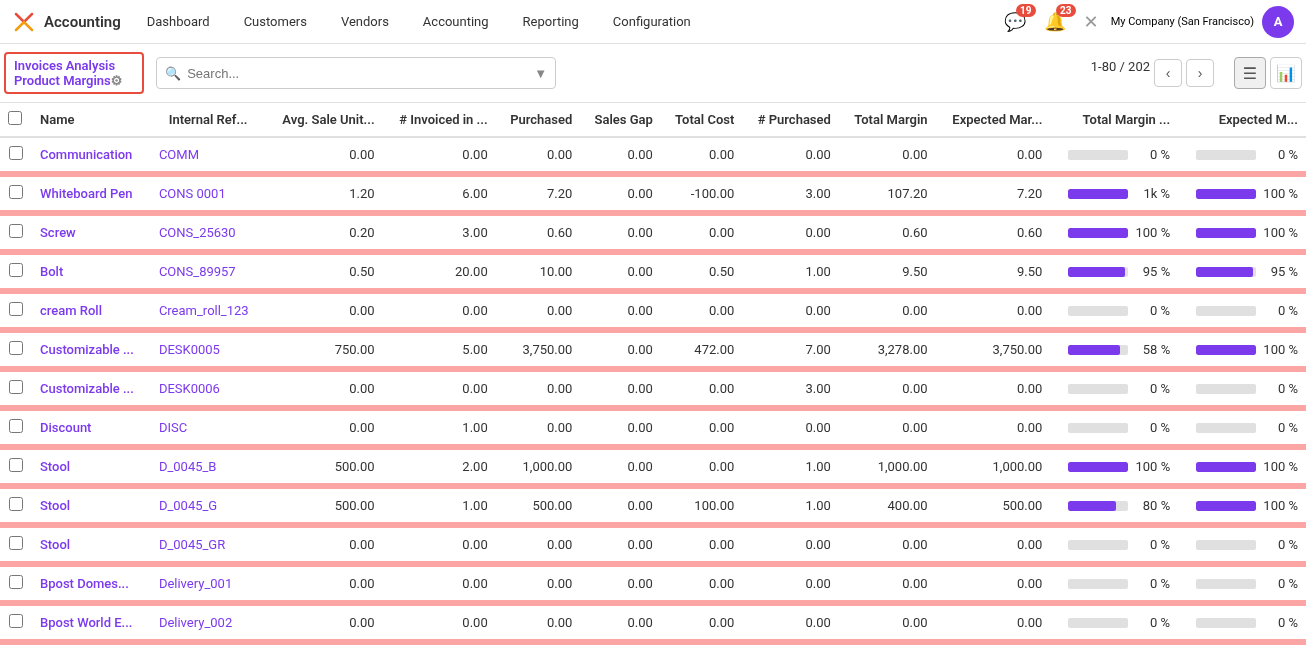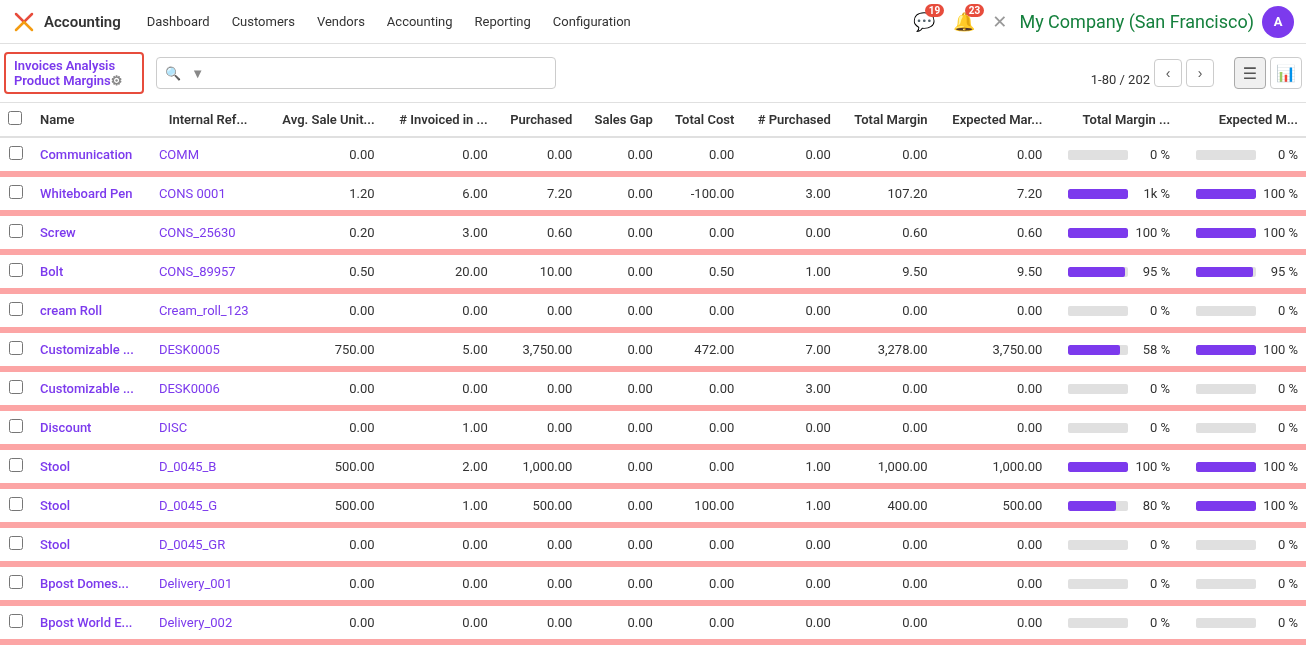--- a/index.html
+++ b/index.html
@@ -7,38 +7,38 @@
 
     
     .topnav {
       display: flex; align-items: center; height: 44px;
       background: #fff; border-bottom: 1px solid #e0e0e0;
       padding: 0 12px; gap: 4px;
     }
     .topnav-logo { display: flex; align-items: center; margin-right: 4px; }
     .topnav-logo svg { width: 24px; height: 24px; }
     .topnav-app { font-weight: 600; font-size: 15px; margin-right: 12px; color: #333; }
-    .topnav-menu { display: flex; gap: 2px; flex: 1; align-items: flex-end; }
+    .topnav-menu { display: flex; gap: 14px; flex: 1; align-items: flex-end; }
     .topnav-item {
       padding: 6px 10px; cursor: pointer; border-radius: 4px;
       font-size: 13px; color: #333; white-space: nowrap;
     }
     .topnav-right { display: flex; align-items: center; gap: 8px; }
     .badge-btn {
       position: relative; cursor: pointer; width: 32px; height: 32px;
       display: flex; align-items: center; justify-content: center;
       border-radius: 50%;
     }
     .badge-icon { font-size: 18px; }
     .badge-count {
       position: absolute; top: -2px; right: -4px;
       background: #e74c3c; color: #fff; border-radius: 10px;
       font-size: 10px; padding: 1px 4px; font-weight: 700;
     }
-    .company-name { font-size: 18px; color: #15803d; cursor: pointer; }
+    .company-name { font-size: 11px; color: #000000; cursor: pointer; }
     .avatar {
       width: 32px; height: 32px; border-radius: 50%;
       background: #7c3aed; display: flex; align-items: center;
       justify-content: center; color: #fff; font-weight: 700; font-size: 13px;
       cursor: pointer;
     }
     .close-icon { font-size: 18px; color: #999; cursor: pointer; margin: 0 4px; }
 
     
     .subheader {
@@ -55,21 +55,21 @@
     .search-wrap {
       flex: 1; max-width: 400px; display: flex; align-items: center;
       border: 1px solid #ccc; border-radius: 4px; padding: 0 8px;
       height: 32px; background: #fff;
     }
     .search-wrap input {
       border: none; outline: none; flex: 1; font-size: 13px; color: #888;
     }
     .search-icon { color: #888; margin-right: 6px; }
     .search-dropdown { color: #888; cursor: pointer; margin-left: 4px; }
-    .pagination { display: flex; align-items: flex-end; gap: 4px; margin-left: auto; }
+    .pagination { display: flex; align-items: flex-start; gap: 4px; margin-left: auto; }
     .pagination-text { font-size: 13px; color: #333; }
     .pag-btn {
       border: 1px solid #ccc; background: #fff; width: 28px; height: 28px;
       display: flex; align-items: center; justify-content: center;
       cursor: pointer; border-radius: 4px; font-size: 14px; color: #555;
     }
     .view-btns { display: flex; gap: 4px; margin-left: 8px; }
     .view-btn {
       border: 1px solid #ccc; background: #fff; width: 32px; height: 32px;
       display: flex; align-items: center; justify-content: center;
@@ -146,20 +146,21 @@
   <div class="breadcrumb-box">
     <div class="breadcrumb-line1">Invoices Analysis</div>
     <div class="breadcrumb-line2">
       <span>Product Margins</span>
       <span class="gear-icon">⚙</span>
     </div>
   </div>
 
   <div class="search-wrap">
     <span class="search-icon">🔍</span>
+    <input type="text" placeholder="Search..." style="">
     <span class="search-dropdown">▼</span>
   </div>
 
   <div class="pagination">
     <span class="pagination-text">
       <span>1-80</span> / <span>202</span>
     </span>
     <button class="pag-btn">‹</button>
     <button class="pag-btn">›</button>
   </div>

